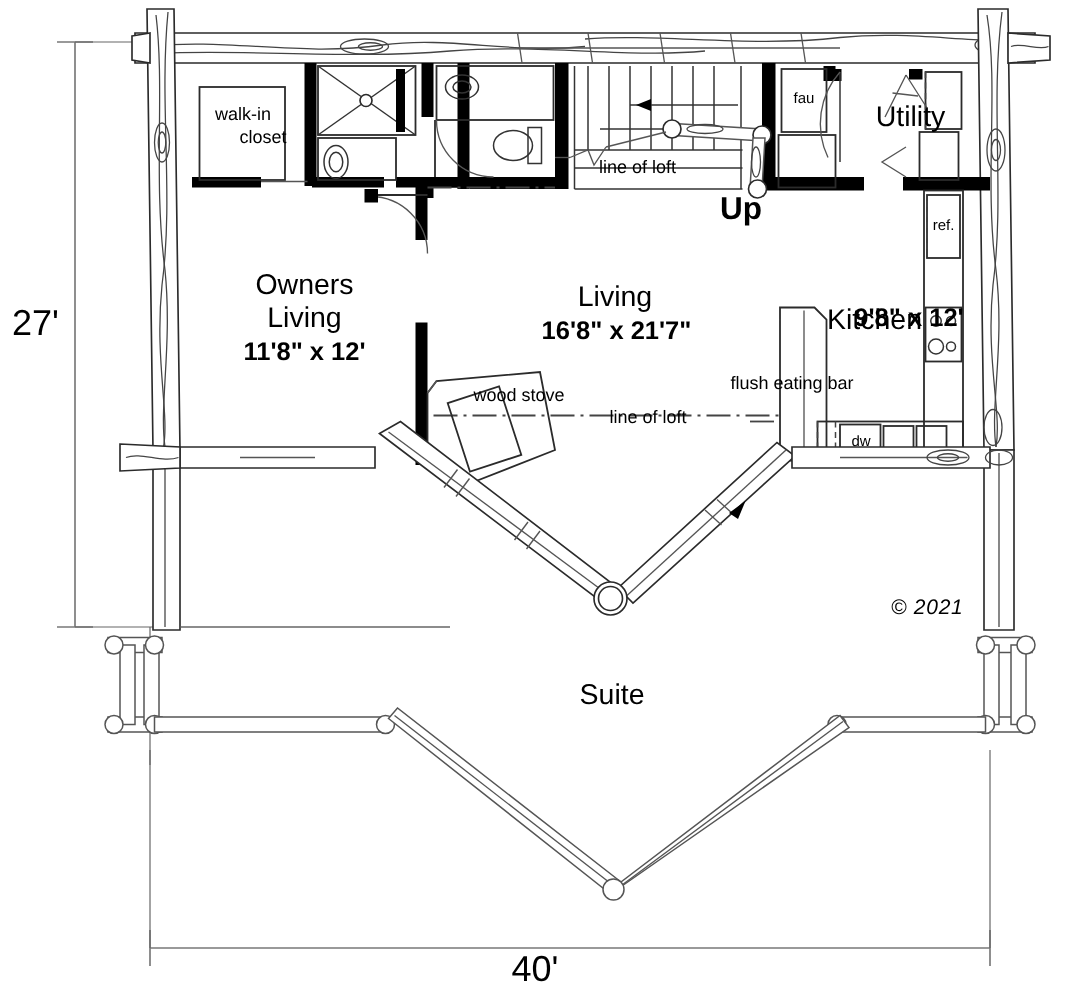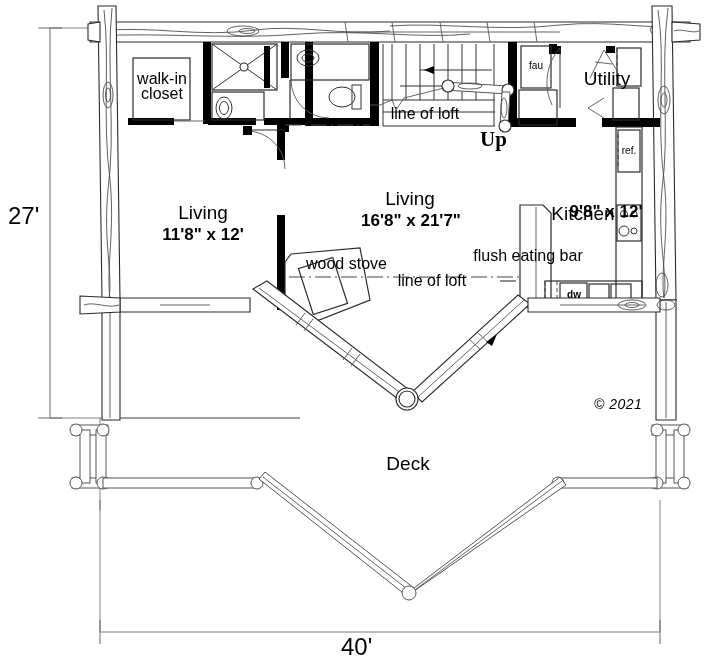--- a/index.html
+++ b/index.html
@@ -37,34 +37,33 @@
     font-weight: normal;
     font-size: 19px;
     text-align: center;
   }
   .lbl-room-dim {
     font-weight: bold;
     font-size: 17px;
     text-align: center;
   }
   .lbl-small {
-    font-size: 16px;
+    font-size: 12px;
     text-align: center;
   }
   .lbl-tiny {
     font-size: 10px;
     text-align: center;
   }
   .lbl-dim {
     font-size: 24px;
   }
   .lbl-up {
     font-weight: bold;
     font-size: 21px;
-    font-family: Liberation Serif, serif;
   }
   .lbl-copy {
     font-size: 14px;
     letter-spacing: 0.5px;
     font-style: italic;
   }
   .rot90 { transform: rotate(-90deg); transform-origin: 50% 50%; }
   .rot-stove { transform: rotate(47deg); transform-origin: 50% 50%; }
   .centerbox { transform: translate(-50%, -50%); }
 </style>
@@ -394,45 +393,46 @@
     </g>
 
     <line class="hair" x1="100" y1="500" x2="100" y2="510"></line>
   </svg>
 
   <div class="lbl lbl-dim" style="left:8px; top:203px; width:40px;">27'</div>
 
   <div class="lbl lbl-dim" style="left:341px; top:634px; width:40px;">40'</div>
 
   <div class="lbl lbl-small" style="left:133px; top:70px; width:58px;">walk-in</div>
-  <div class="lbl lbl-small" style="left:133px; top:85px; width:58px;">closet</div>
-
+  <div class="lbl lbl-small" style="left:133px; top:85px; width:58px;text-align:right;">closet</div>
+
+  <div class="lbl lbl-room" style="left:133px; top:180px; width:140px;">Owners</div>
   <div class="lbl lbl-room" style="left:133px; top:202px; width:140px;">Living</div>
   <div class="lbl lbl-room-dim" style="left:128px; top:225px; width:150px;">11'8" x 12'</div>
 
   <div class="lbl lbl-room" style="left:340px; top:188px; width:140px;">Living</div>
   <div class="lbl lbl-room-dim" style="left:335px; top:211px; width:152px;">16'8" x 21'7"</div>
 
   <div class="lbl lbl-room rot90 centerbox" style="left:583px; top:214px; width:120px;">Kitchen</div>
   <div class="lbl lbl-room-dim rot90 centerbox" style="left:606px; top:212px; width:120px;">9'8" x 12'</div>
 
   <div class="lbl lbl-room" style="left:564px; top:68px; width:86px;">Utility</div>
 
-  <div class="lbl lbl-room" style="left:363px; top:453px; width:90px;">Deck</div>
+  <div class="lbl lbl-room" style="left:363px; top:453px; width:90px;">Suite</div>
 
   <div class="lbl lbl-up" style="left:480px; top:128px;">Up</div>
 
   <div class="lbl lbl-small" style="left:385px; top:105px; width:80px;">line of loft</div>
   <div class="lbl lbl-small" style="left:392px; top:272px; width:80px;">line of loft</div>
 
   <div class="lbl lbl-small rot-stove centerbox" style="left:346px; top:264px; width:80px;">wood stove</div>
 
   <div class="lbl lbl-small rot90 centerbox" style="left:528px; top:256px; width:110px;">flush eating bar</div>
 
   <div class="lbl lbl-tiny rot90 centerbox" style="left:536px; top:66px; width:30px;">fau</div>
 
   <div class="lbl lbl-tiny rot90 centerbox" style="left:629px; top:151px; width:30px;">ref.</div>
 
-  <div class="lbl lbl-tiny" style="left:562px; top:289px; width:24px;font-weight:bold;">dw</div>
+  <div class="lbl lbl-tiny" style="left:562px; top:289px; width:24px;">dw</div>
 
   <div class="lbl lbl-copy" style="left:594px; top:397px;">© 2021</div>
 
 </div>
 
 </body></html>

